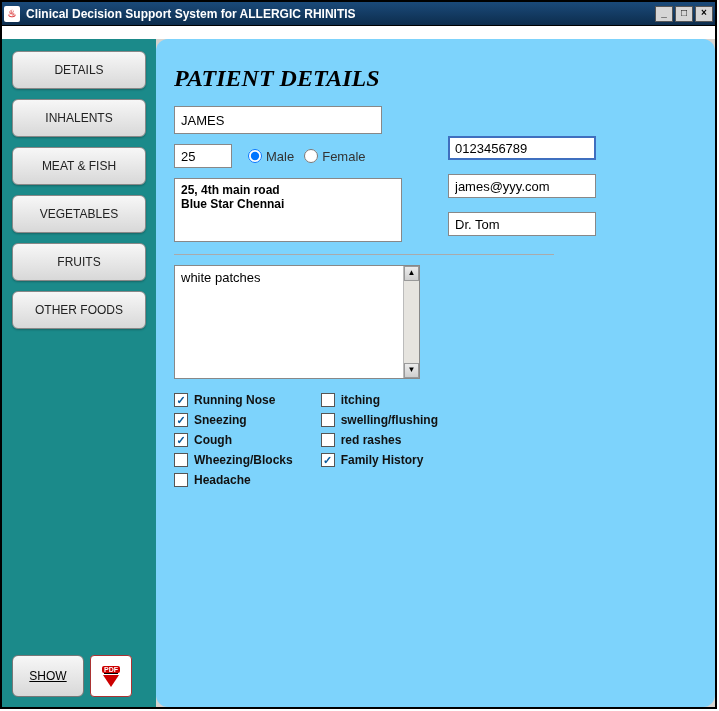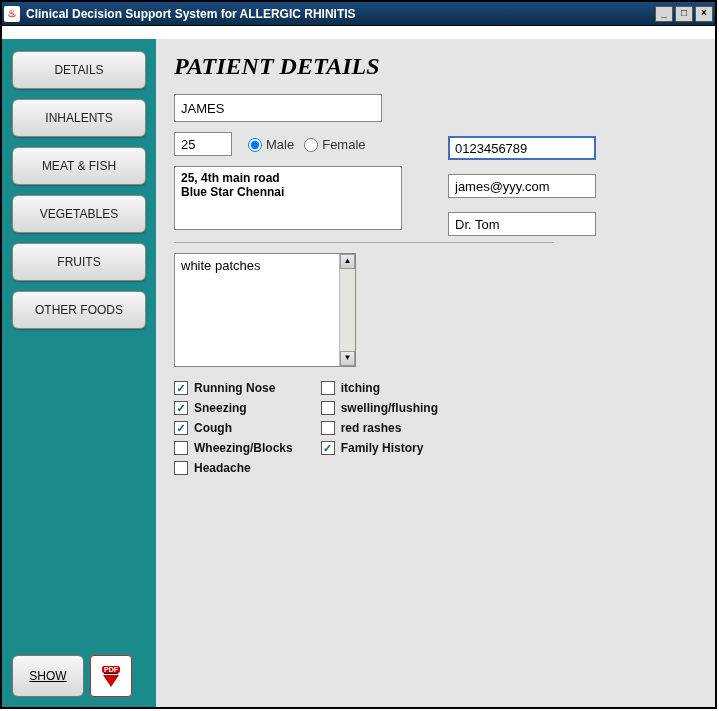--- a/index.html
+++ b/index.html
@@ -113,23 +113,24 @@
   }
   .pdf-icon .arrow {
     width: 0; height: 0;
     border-left: 8px solid transparent;
     border-right: 8px solid transparent;
     border-top: 12px solid #c00;
     margin-top: 2px;
   }
   .main {
     flex: 1;
-    background: #e5e5e5;
-    padding: 14px 18px;
+    background: #7dd3fc;
+    padding: 26px 18px;
     position: relative;
+    border-radius: 12px;
   }
   .main h1 {
     margin: 0 0 14px 0;
     font-family: "Times New Roman", serif;
     font-size: 24px;
     font-weight: bold;
     font-style: italic;
     color: #000;
   }
   .text-input {
@@ -138,21 +139,21 @@
     padding: 4px 6px;
     border: 1px solid #888;
     background: #fff;
     outline: none;
   }
   .text-input.focused { border: 2px solid #3f6fbf; padding: 3px 5px; }
   .row { display: flex; align-items: flex-start; margin-bottom: 10px; }
   .name-input { width: 208px; height: 28px; }
   .age-input { width: 58px; height: 24px; margin-right: 16px; }
   .radio-group { display: flex; gap: 10px; align-items: center; font-size: 13px; color: #333; }
-  .radio-wrap { display: flex; align-items: flex-end; gap: 4px; }
+  .radio-wrap { display: flex; align-items: center; gap: 4px; }
   input[type=radio] { margin:0; width:14px; height:14px; }
   .right-col {
     position: absolute;
     left: 292px;
     top: 97px;
     display: flex;
     flex-direction: column;
     gap: 14px;
   }
   .right-col .text-input { width: 148px; height: 24px; }
@@ -166,21 +167,21 @@
     font-family: Arial, sans-serif;
     font-weight: bold;
   }
   hr.sep {
     margin: 12px 0 10px 0;
     border: none;
     border-top: 1px solid #aaa;
     width: 380px;
   }
   .textarea-wrap {
-    width: 182px; height: 114px;
+    width: 246px; height: 114px;
     border: 1px solid #888;
     background: #fff;
     display: flex;
   }
   .textarea-wrap textarea {
     flex:1; border:none; resize:none; font-size:13px; padding:4px 6px;
     font-family: Arial, sans-serif; outline:none;
   }
   .scroll-gutter {
     width: 16px;

